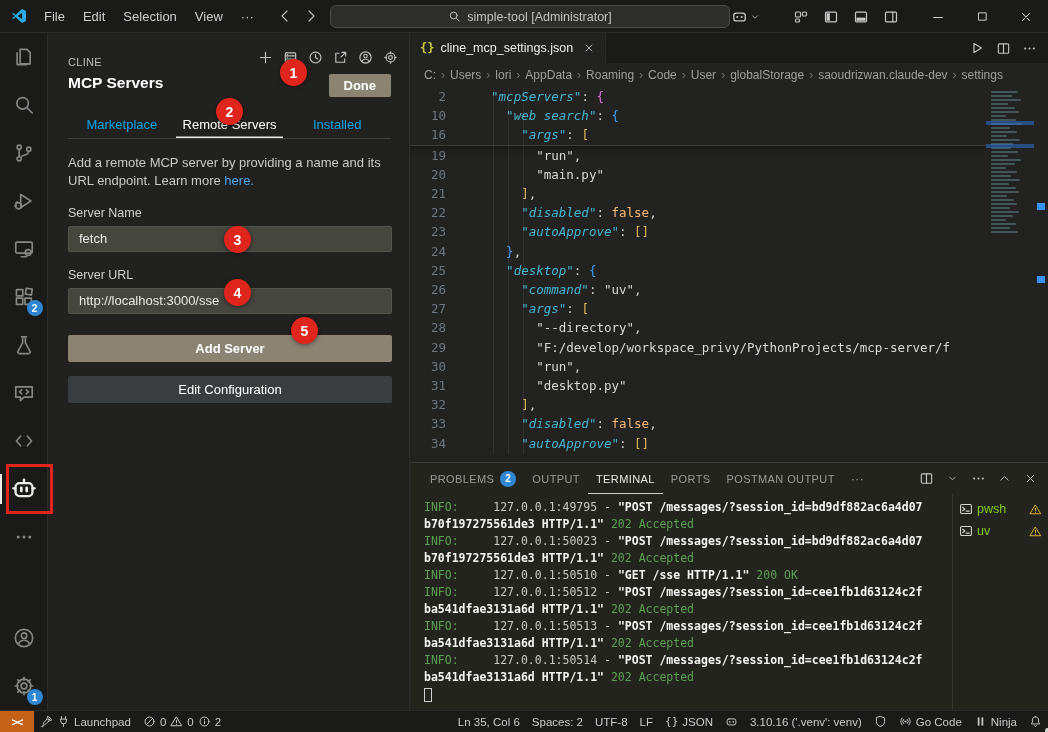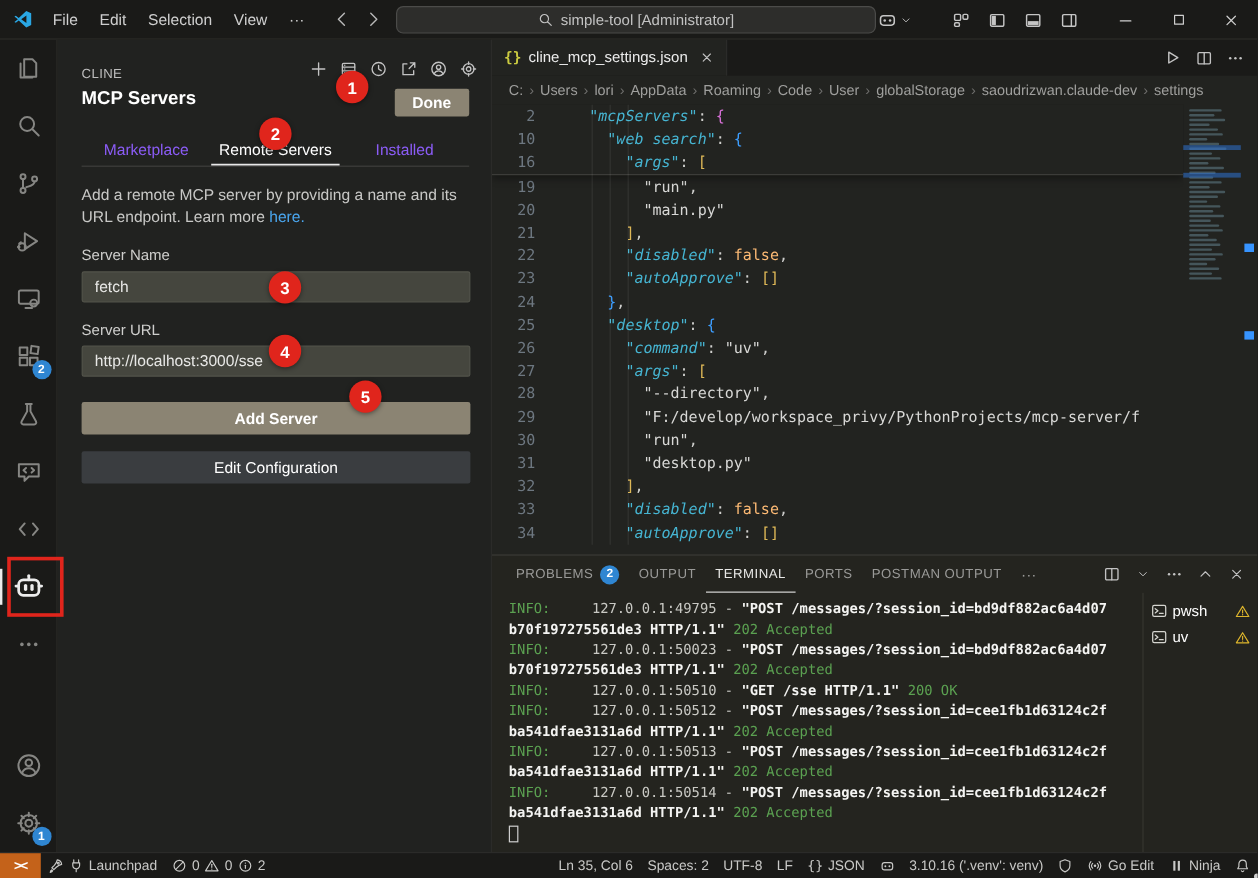--- a/index.html
+++ b/index.html
@@ -42,21 +42,21 @@
   .sidebar{width:362px;background:#212220;border-right:1px solid #2b2b29;flex:none;position:relative;overflow:hidden}
   .s-head{display:flex;align-items:flex-end;height:35px;padding:0 8px 0 20px}
   .s-title{font-size:11px;color:#bdbdbd;letter-spacing:.3px}
   .s-icons{margin-left:auto;display:flex;gap:3px}
   .icon-btn{width:22px;height:22px;display:flex;align-items:center;justify-content:center;color:#c3c3c3;border-radius:4px}
   .h-row{display:flex;justify-content:space-between;padding:6px 18px 0 20px}
   .h-row h1{font-size:15.5px;color:#ffffff;font-weight:700}
   .btn-done{background:#8b8473;color:#fff;border:none;border-radius:2px;font-size:13px;font-weight:600;
             padding:4px 15px;font-family:inherit}
   .tabs{display:flex;margin:13px 18px 0 20px;border-bottom:1px solid #3f3f3c;height:29px}
-  .tab{flex:1;display:flex;align-items:center;justify-content:center;font-size:13px;color:#8b5cf6;cursor:default}
+  .tab{flex:1;display:flex;align-items:center;justify-content:center;font-size:13px;color:#0ea5e9;cursor:default}
   .tab.active{color:#ffffff;box-shadow:inset 0 -1.5px 0 #e8e8e8}
   .desc{margin:15px 18px 0 20px;font-size:13px;line-height:1.38;color:#c8c8c6}
   .desc a{color:#4aa7f0;text-decoration:none}
   .f-label{margin:16px 18px 0 20px;font-size:12.5px;color:#cfcfcd}
   .f-input{display:block;margin:6px 18px 0 20px;width:324px;height:26px;background:#45463e;border:1px solid #52534a;
            border-radius:2px;color:#e8e8e6;font-size:13px;padding:0 10px;font-family:inherit}
   .btn-tan,.btn-gray{display:block;margin:0 18px 0 20px;width:324px;height:27px;border:none;border-radius:2px;
            color:#fff;font-size:13px;font-family:inherit}
   .btn-tan{margin-top:21px;background:#8b8473;font-weight:600}
   .btn-gray{margin-top:14px;background:#3a3d40}
@@ -108,21 +108,21 @@
   .pbody{flex:1;display:flex;min-height:0}
   .term{flex:1;min-width:0;padding:5px 0 0 14px;font-family:"DejaVu Sans Mono",monospace;font-size:11.5px;
         line-height:17px;white-space:pre;overflow:hidden;color:#c9c9c4}
   .seg-g{color:#5ba151}
   .seg-w{color:#c9c9c4}
   .seg-b{color:#f4f4f2;font-weight:700}
   .tcursor{display:inline-block;width:8px;height:14px;border:1px solid #cfcfcf;margin-top:2px}
   .termlist{width:96px;flex:none;padding:4px 4px 0 4px;border-left:1px solid #35352f}
   .trow{height:22px;display:flex;align-items:center;gap:4px;padding:0 2px}
   .trow .ti{width:14px;height:14px;color:#d5d5d0}
-  .trow .tname{color:#ffffff;font-size:12.5px}
+  .trow .tname{color:#84cc16;font-size:12.5px}
   .trow .tw{width:13px;height:13px;color:#ddb52c;margin-left:auto}
 
   
   .statusbar{height:22px;flex:none;background:#1a1a18;border-top:1px solid #2b2b29;display:flex;align-items:center;
              font-size:11.5px;color:#c9c9c7;justify-content:space-between}
   .sb-group{display:flex;align-items:center;height:100%}
   .sb-remote{width:34px;height:100%;background:#c4621a;color:#fff;display:flex;align-items:center;justify-content:center;
              font-weight:700;font-size:11px;letter-spacing:-1px}
   .sb-item{display:flex;align-items:center;gap:4px;padding:0 6px;height:100%}
   .sb-item .sicon{width:13px;height:13px}
@@ -670,21 +670,21 @@
       <div class="sb-item">
         <svg class="ic sicon" viewBox="0 0 16 16">
             <path d="M8 1.8l5 1.8v4.4c0 3-2 5.1-5 6.2-3-1.1-5-3.2-5-6.2V3.6z"></path>
           </svg>
       </div>
       <div class="sb-item">
         <svg class="ic sicon" viewBox="0 0 16 16">
             <circle cx="8" cy="8" r="1.3" fill="currentColor" stroke="none"></circle>
             <path d="M5.6 5.6a3.4 3.4 0 000 4.8M10.4 5.6a3.4 3.4 0 010 4.8M3.8 3.8a6 6 0 000 8.4M12.2 3.8a6 6 0 010 8.4"></path>
           </svg>
-        <span>Go Edit</span>
+        <span>Go Code</span>
       </div>
       <div class="sb-item">
         <svg class="sicon" viewBox="0 0 16 16">
             <rect x="4.6" y="3" width="2.2" height="10" fill="currentColor"></rect>
             <rect x="9.2" y="3" width="2.2" height="10" fill="currentColor"></rect>
           </svg>
         <span>Ninja</span>
       </div>
       <div class="sb-item bell-wrap">
         <svg class="ic sicon" viewBox="0 0 16 16">

